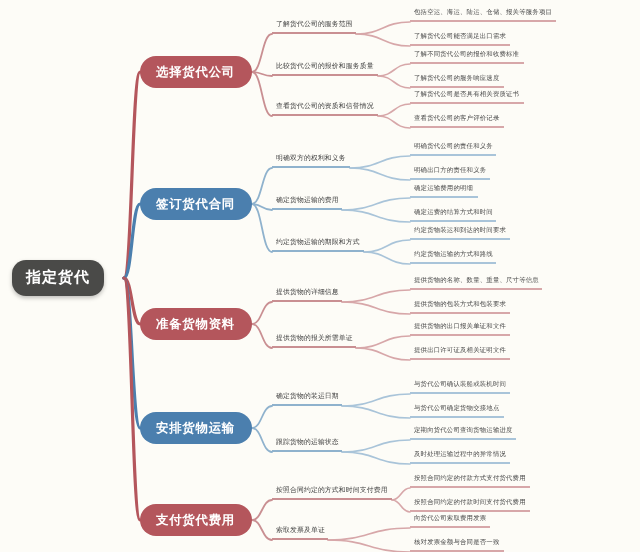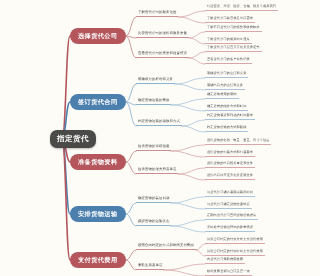--- a/index.html
+++ b/index.html
@@ -92,21 +92,21 @@
         <path d="M62,139 C66,139 66,260 70,260" stroke="#b4565c" stroke-width="1.6" fill="none"></path>
         <path d="M126,260 C131,260 131,250 136,250" stroke="#c98f92" stroke-width="0.9" fill="none"></path>
         <path d="M196,250 C200.5,250 200.5,244 205,244" stroke="#d7a7a9" stroke-width="0.8" fill="none"></path>
         <path d="M196,250 C200.5,250 200.5,256 205,256" stroke="#d7a7a9" stroke-width="0.8" fill="none"></path>
         <path d="M126,260 C131,260 131,270 136,270" stroke="#c98f92" stroke-width="0.9" fill="none"></path>
         <path d="M164,270 C184.5,270 184.5,264 205,264" stroke="#d7a7a9" stroke-width="0.8" fill="none"></path>
         <path d="M164,270 C184.5,270 184.5,276 205,276" stroke="#d7a7a9" stroke-width="0.8" fill="none"></path>
       </g>
   </svg>
   <div id="node-layer">
-      <div class="node root" style="left: 6px; top: 130px; margin-left: 44px;">指定货代</div>
+      <div class="node root" style="left: 6px; top: 130px;">指定货代</div>
       <div class="node main red" style="left: 70px; top: 28px;">选择货代公司</div>
       <div class="node sub red" style="left: 136px; top: 9px;">了解货代公司的服务范围</div>
       <div class="node leaf red" style="left: 205px; top: 3px;">包括空运、海运、陆运、仓储、报关等服务项目</div>
       <div class="node leaf red" style="left: 205px; top: 15px;">了解货代公司能否满足出口需求</div>
       <div class="node sub red" style="left: 136px; top: 30px;">比较货代公司的报价和服务质量</div>
       <div class="node leaf red" style="left: 205px; top: 24px;">了解不同货代公司的报价和收费标准</div>
       <div class="node leaf red" style="left: 205px; top: 36px;">了解货代公司的服务响应速度</div>
       <div class="node sub red" style="left: 136px; top: 50px;">查看货代公司的资质和信誉情况</div>
       <div class="node leaf red" style="left: 205px; top: 44px;">了解货代公司是否具有相关资质证书</div>
       <div class="node leaf red" style="left: 205px; top: 56px;">查看货代公司的客户评价记录</div>

